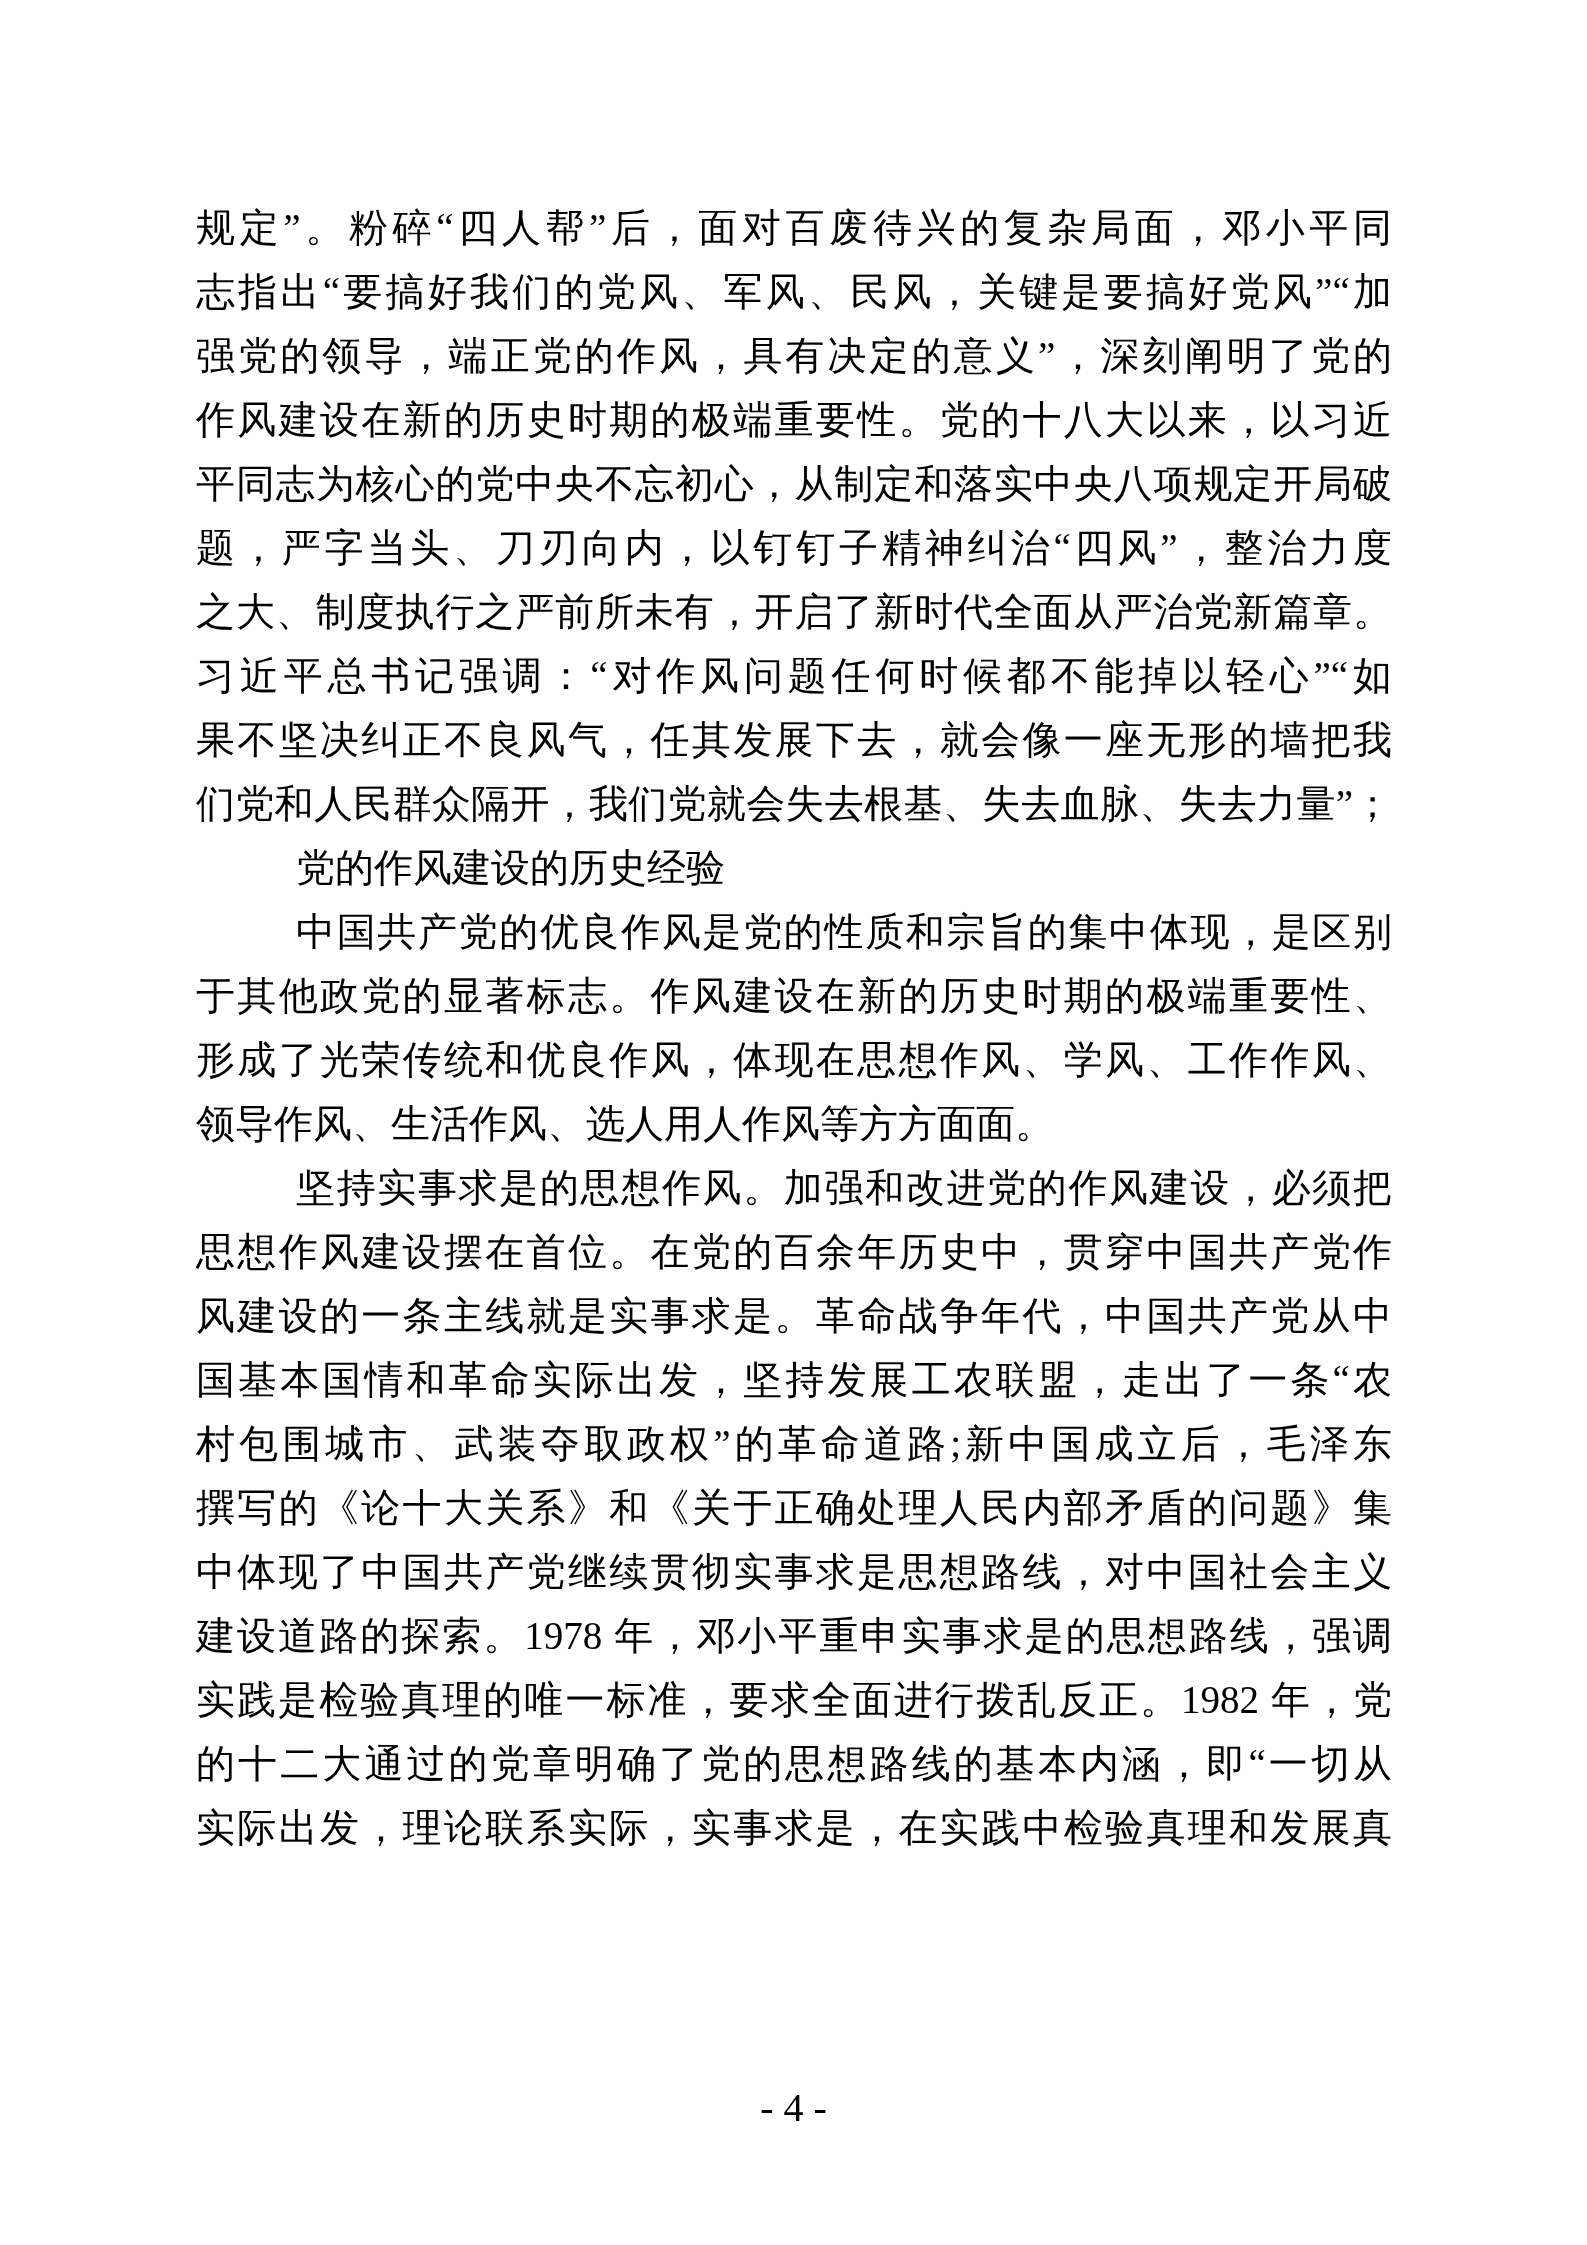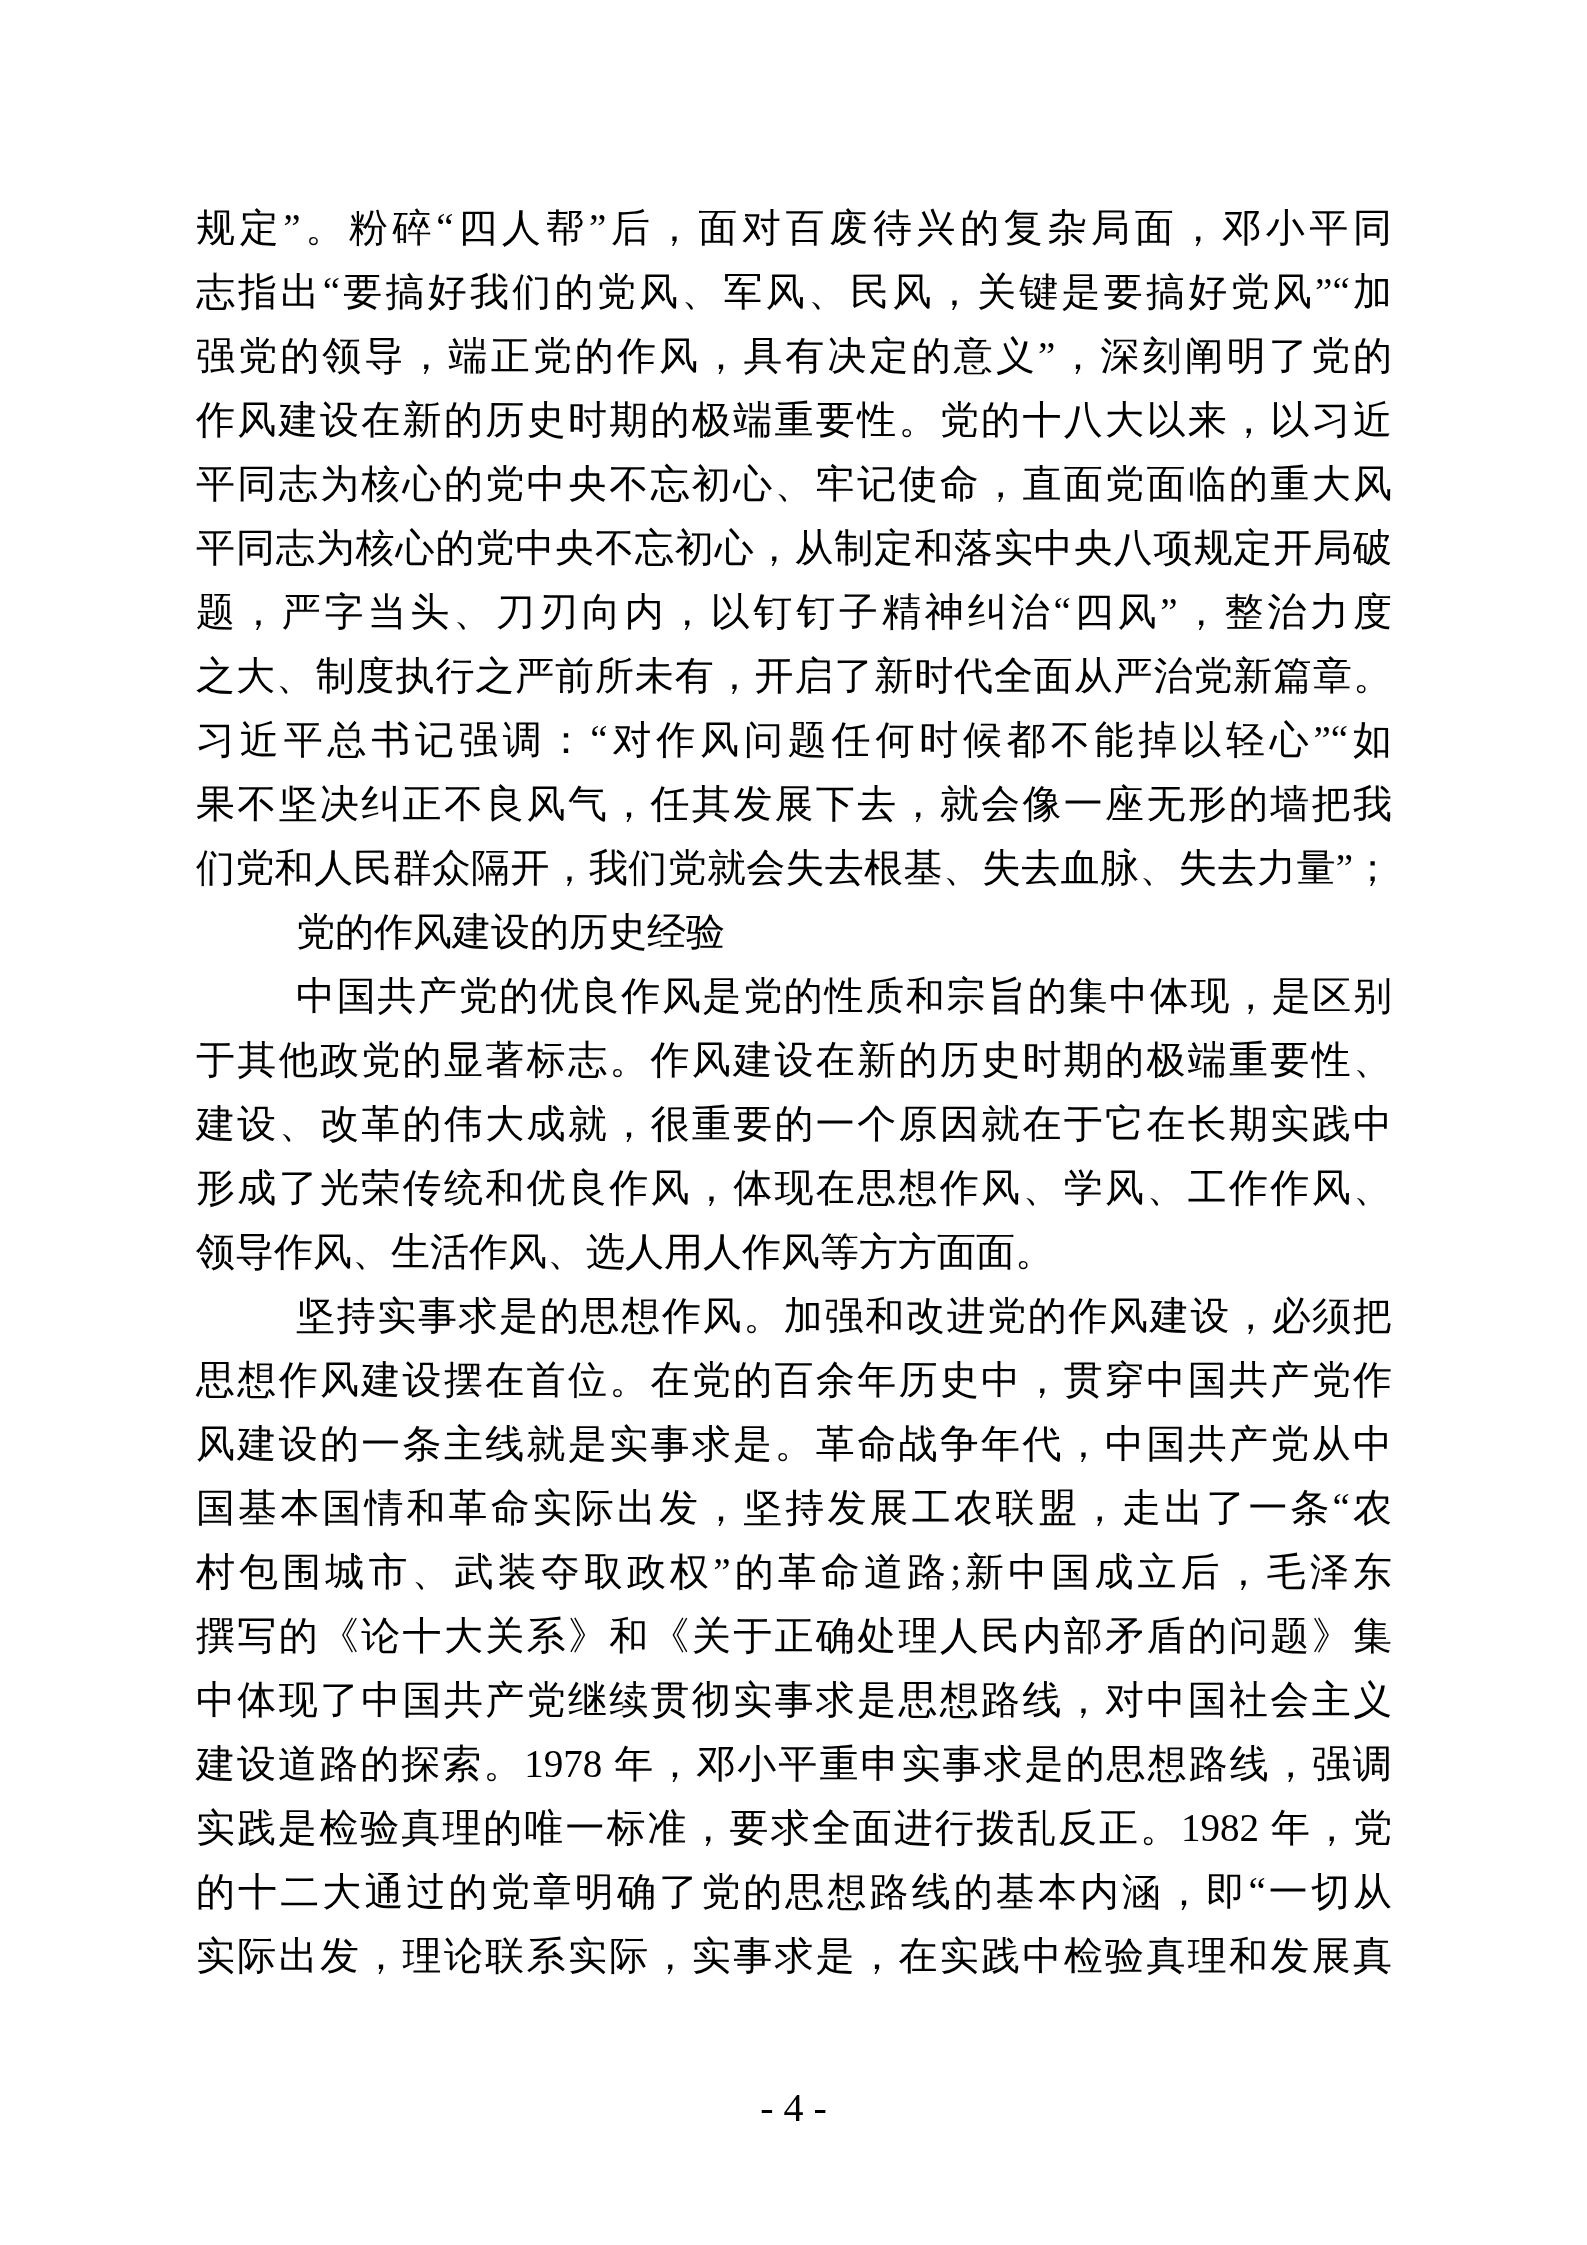--- a/index.html
+++ b/index.html
@@ -60,35 +60,33 @@
 </head>
 <body>
 
 <div class="page">
   <div class="content" id="doc-content">
       <div class="para">
         <div class="line">规定”。粉碎“四人帮”后，面对百废待兴的复杂局面，邓小平同</div>
         <div class="line">志指出“要搞好我们的党风、军风、民风，关键是要搞好党风”“加</div>
         <div class="line">强党的领导，端正党的作风，具有决定的意义”，深刻阐明了党的</div>
         <div class="line">作风建设在新的历史时期的极端重要性。党的十八大以来，以习近</div>
-        <div class="line">平同志为核心的党中央不忘初心、牢记使命，直面党面临的重大风</div>
         <div class="line">平同志为核心的党中央不忘初心，从制定和落实中央八项规定开局破</div>
         <div class="line">题，严字当头、刀刃向内，以钉钉子精神纠治“四风”，整治力度</div>
         <div class="line">之大、制度执行之严前所未有，开启了新时代全面从严治党新篇章。</div>
         <div class="line">习近平总书记强调：“对作风问题任何时候都不能掉以轻心”“如</div>
         <div class="line">果不坚决纠正不良风气，任其发展下去，就会像一座无形的墙把我</div>
         <div class="line">们党和人民群众隔开，我们党就会失去根基、失去血脉、失去力量”；</div>
       </div>
       <div class="para">
         <div class="line align-left indent">党的作风建设的历史经验</div>
       </div>
       <div class="para">
         <div class="line indent">中国共产党的优良作风是党的性质和宗旨的集中体现，是区别</div>
         <div class="line">于其他政党的显著标志。作风建设在新的历史时期的极端重要性、</div>
-        <div class="line">建设、改革的伟大成就，很重要的一个原因就在于它在长期实践中</div>
         <div class="line">形成了光荣传统和优良作风，体现在思想作风、学风、工作作风、</div>
         <div class="line align-left">领导作风、生活作风、选人用人作风等方方面面。</div>
       </div>
       <div class="para">
         <div class="line indent">坚持实事求是的思想作风。加强和改进党的作风建设，必须把</div>
         <div class="line">思想作风建设摆在首位。在党的百余年历史中，贯穿中国共产党作</div>
         <div class="line">风建设的一条主线就是实事求是。革命战争年代，中国共产党从中</div>
         <div class="line">国基本国情和革命实际出发，坚持发展工农联盟，走出了一条“农</div>
         <div class="line">村包围城市、武装夺取政权”的革命道路;新中国成立后，毛泽东</div>
         <div class="line">撰写的《论十大关系》和《关于正确处理人民内部矛盾的问题》集</div>

